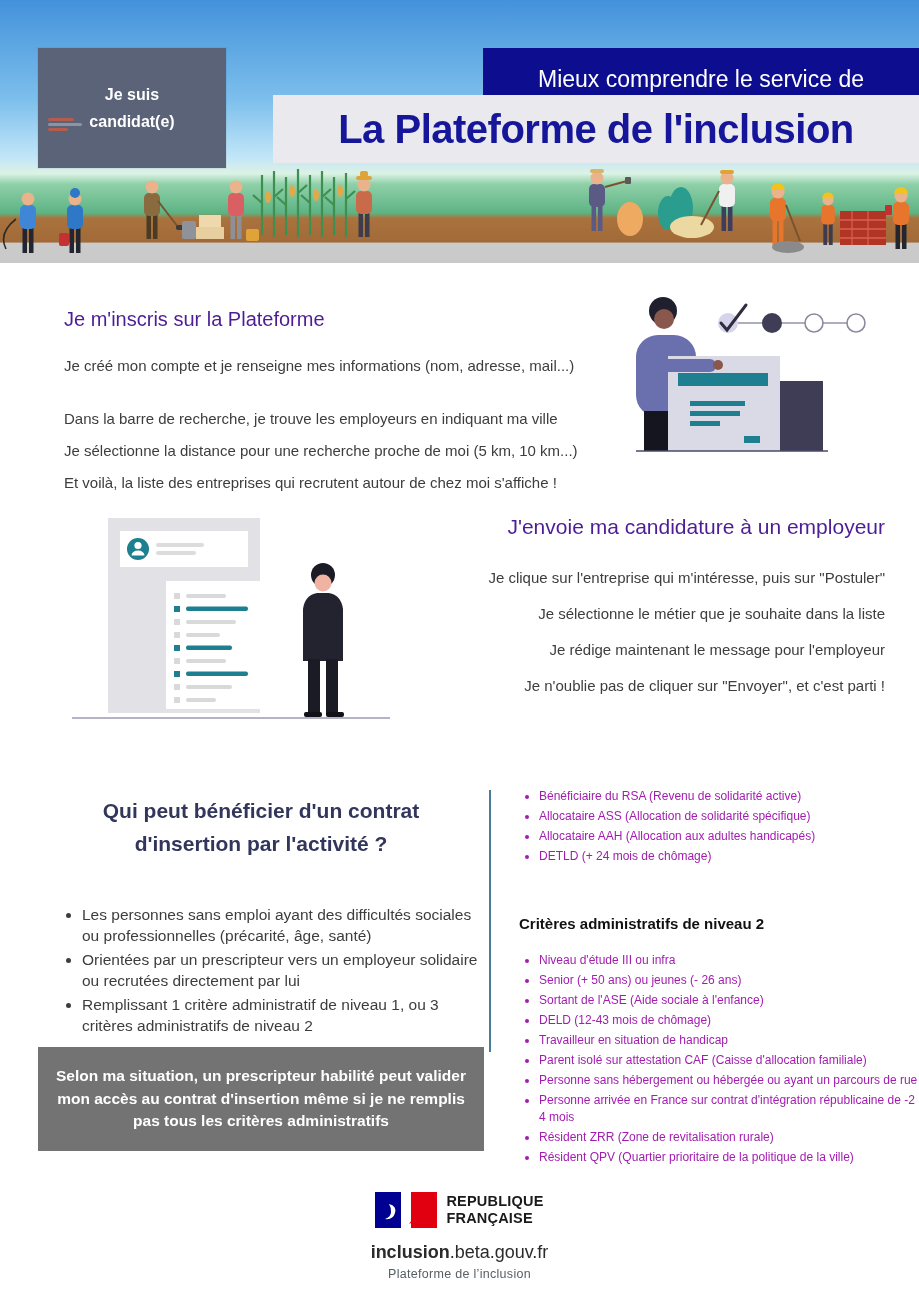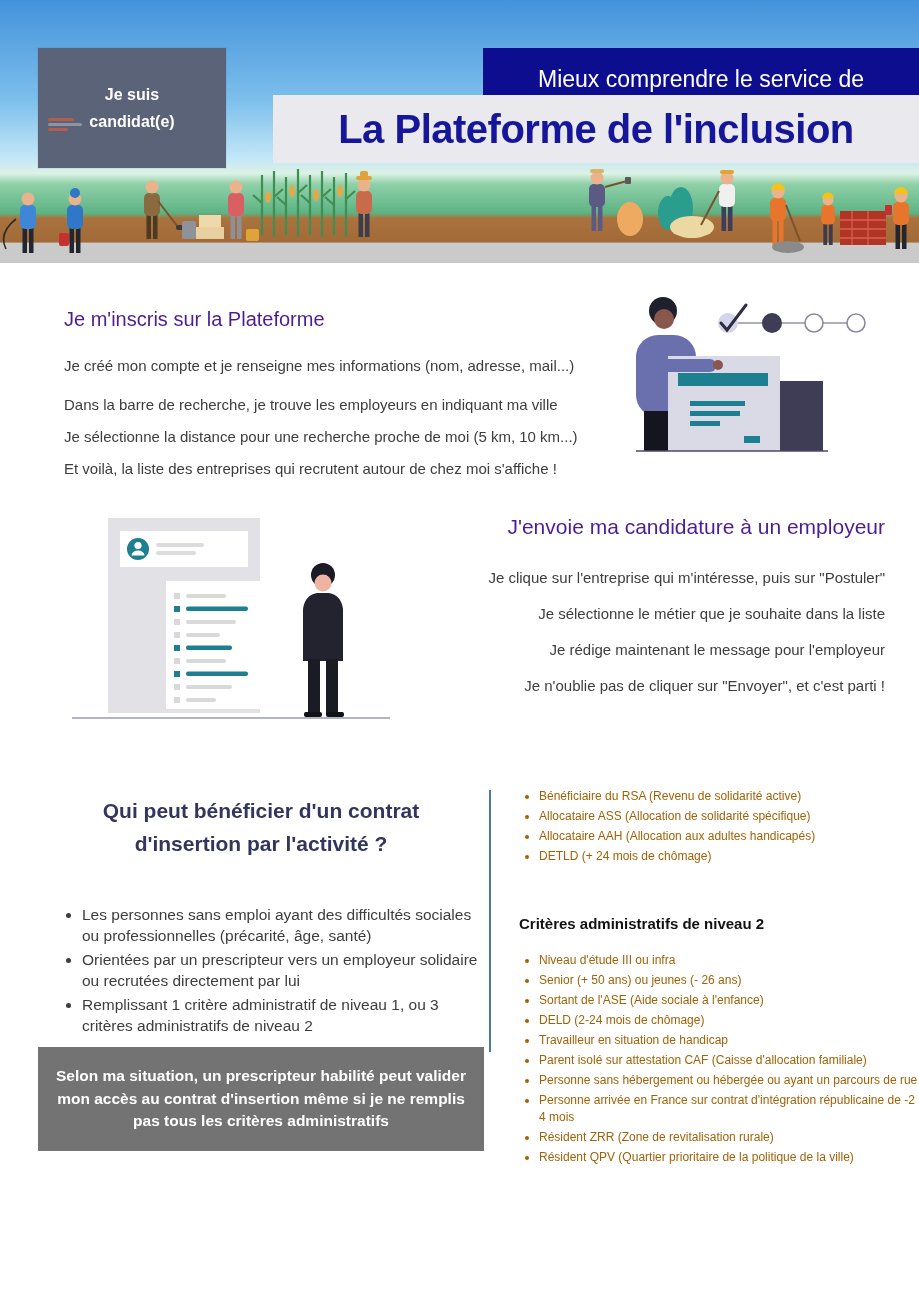--- a/index.html
+++ b/index.html
@@ -26,21 +26,21 @@
   .banner-title{left:273px;top:95px;width:646px;height:68px;background:#e9e9ee;
                 display:flex;align-items:center;justify-content:center;
                 color:#16169a;font-size:40px;font-weight:bold;letter-spacing:-0.5px;}
 
   
   .h2{font-size:20px;font-weight:normal;color:#4c1d95;}
   .sec1{left:64px;top:308px;width:580px;}
   .sec1 .h2{margin:0 0 26px 0;}
   .plain-list{list-style:none;margin:0;padding:0;font-size:15px;color:#3d3d3d;}
   .sec1 .plain-list li{margin-bottom:15px;}
-  .sec1 .plain-list li:first-child{margin-bottom:22px;}
+  .sec1 .plain-list li:first-child{margin-bottom:36px;}
 
   .sec2{left:425px;top:515px;width:460px;text-align:right;}
   .sec2 .h2{margin:0 0 30px 0;font-size:21px;}
   .sec2 .plain-list li{margin-bottom:19px;}
   .sec2-note{font-size:15px;color:#3d3d3d;line-height:1.4;}
 
   
   .sec3-title{left:38px;top:795px;width:446px;text-align:center;
               color:#32365c;font-size:21px;font-weight:bold;line-height:1.55;}
   .sec3-bullets{left:60px;top:904px;width:424px;}
@@ -50,21 +50,21 @@
            display:flex;align-items:center;justify-content:center;box-sizing:border-box;
            padding:14px 10px;color:#ffffff;font-weight:bold;font-size:15.5px;
            text-align:center;line-height:1.45;}
   .divider{left:489px;top:790px;width:2px;height:262px;background:#4a7c98;}
 
   
   .crit{width:400px;}
   .crit1{left:519px;top:788px;}
   .crit2{left:519px;top:915px;}
   .crit .h3{margin:0 0 18px 0;font-size:15px;font-weight:bold;color:#111111;}
-  .small-list{margin:0;padding:0 0 0 20px;font-size:12px;color:#a16207;line-height:1.38;}
+  .small-list{margin:0;padding:0 0 0 20px;font-size:12px;color:#a21caf;line-height:1.38;}
   .small-list li{margin-bottom:3.5px;}
 
   
   .footer{left:0;top:1190px;width:919px;text-align:center;}
   .logo-row{display:flex;align-items:center;justify-content:center;gap:9px;}
   .logo-text{text-align:left;font-weight:bold;color:#1a1a1a;font-size:14.5px;line-height:1.15;letter-spacing:0.2px;}
   .domain{margin-top:12px;font-size:18px;color:#2b2b2b;}
   .domain b{font-weight:bold;}
   .tagline{margin-top:4px;font-size:12.5px;color:#555f66;letter-spacing:0.3px;}
 </style>
@@ -332,24 +332,43 @@
         <li>DETLD (+ 24 mois de chômage)</li>
       </ul>
   </div>
 
   <div class="abs crit crit2">
     <h3 class="h3" style="margin:0 0 20px 0;font-size:15px;color:#111;">Critères administratifs de niveau 2</h3>
     <ul class="small-list">
         <li>Niveau d'étude III ou infra</li>
         <li>Senior (+ 50 ans) ou jeunes (- 26 ans)</li>
         <li>Sortant de l'ASE (Aide sociale à l'enfance)</li>
-        <li>DELD (2-24 mois de chômage)</li>
+        <li>DELD (12-43 mois de chômage)</li>
         <li>Travailleur en situation de handicap</li>
         <li>Parent isolé sur attestation CAF (Caisse d'allocation familiale)</li>
         <li>Personne sans hébergement ou hébergée ou ayant un parcours de rue</li>
         <li>Personne arrivée en France sur contrat d'intégration républicaine de -2 4 mois</li>
         <li>Résident ZRR (Zone de revitalisation rurale)</li>
         <li>Résident QPV (Quartier prioritaire de la politique de la ville)</li>
       </ul>
   </div>
 
+  <div class="abs footer">
+    <div class="logo-row">
+      <svg width="62" height="40" viewBox="0 0 62 40">
+        <rect x="0" y="2" width="26" height="36" fill="#000091"></rect>
+        <rect x="36" y="2" width="26" height="36" fill="#e1000f"></rect>
+        <rect x="26" y="2" width="10" height="36" fill="#ffffff"></rect>
+        <path d="M14 14 q8 2 6 9 q-2 7 -10 6 q6 -2 6 -7 q0 -5 -2 -8 z" fill="#ffffff"></path>
+        <path d="M36 8 q10 4 8 14 q-2 9 -10 12 q5 -6 5 -13 q0 -8 -3 -13 z" fill="#e1000f"></path>
+      </svg>
+      <div class="logo-text">
+        <div>REPUBLIQUE</div>
+        <div>FRANÇAISE</div>
+      </div>
+    </div>
+    <div class="domain">
+      <b>inclusion</b><span>.beta.gouv.fr</span>
+    </div>
+    <div class="tagline">Plateforme de l’inclusion</div>
+  </div>
 
 </div>
 
 </body></html>

